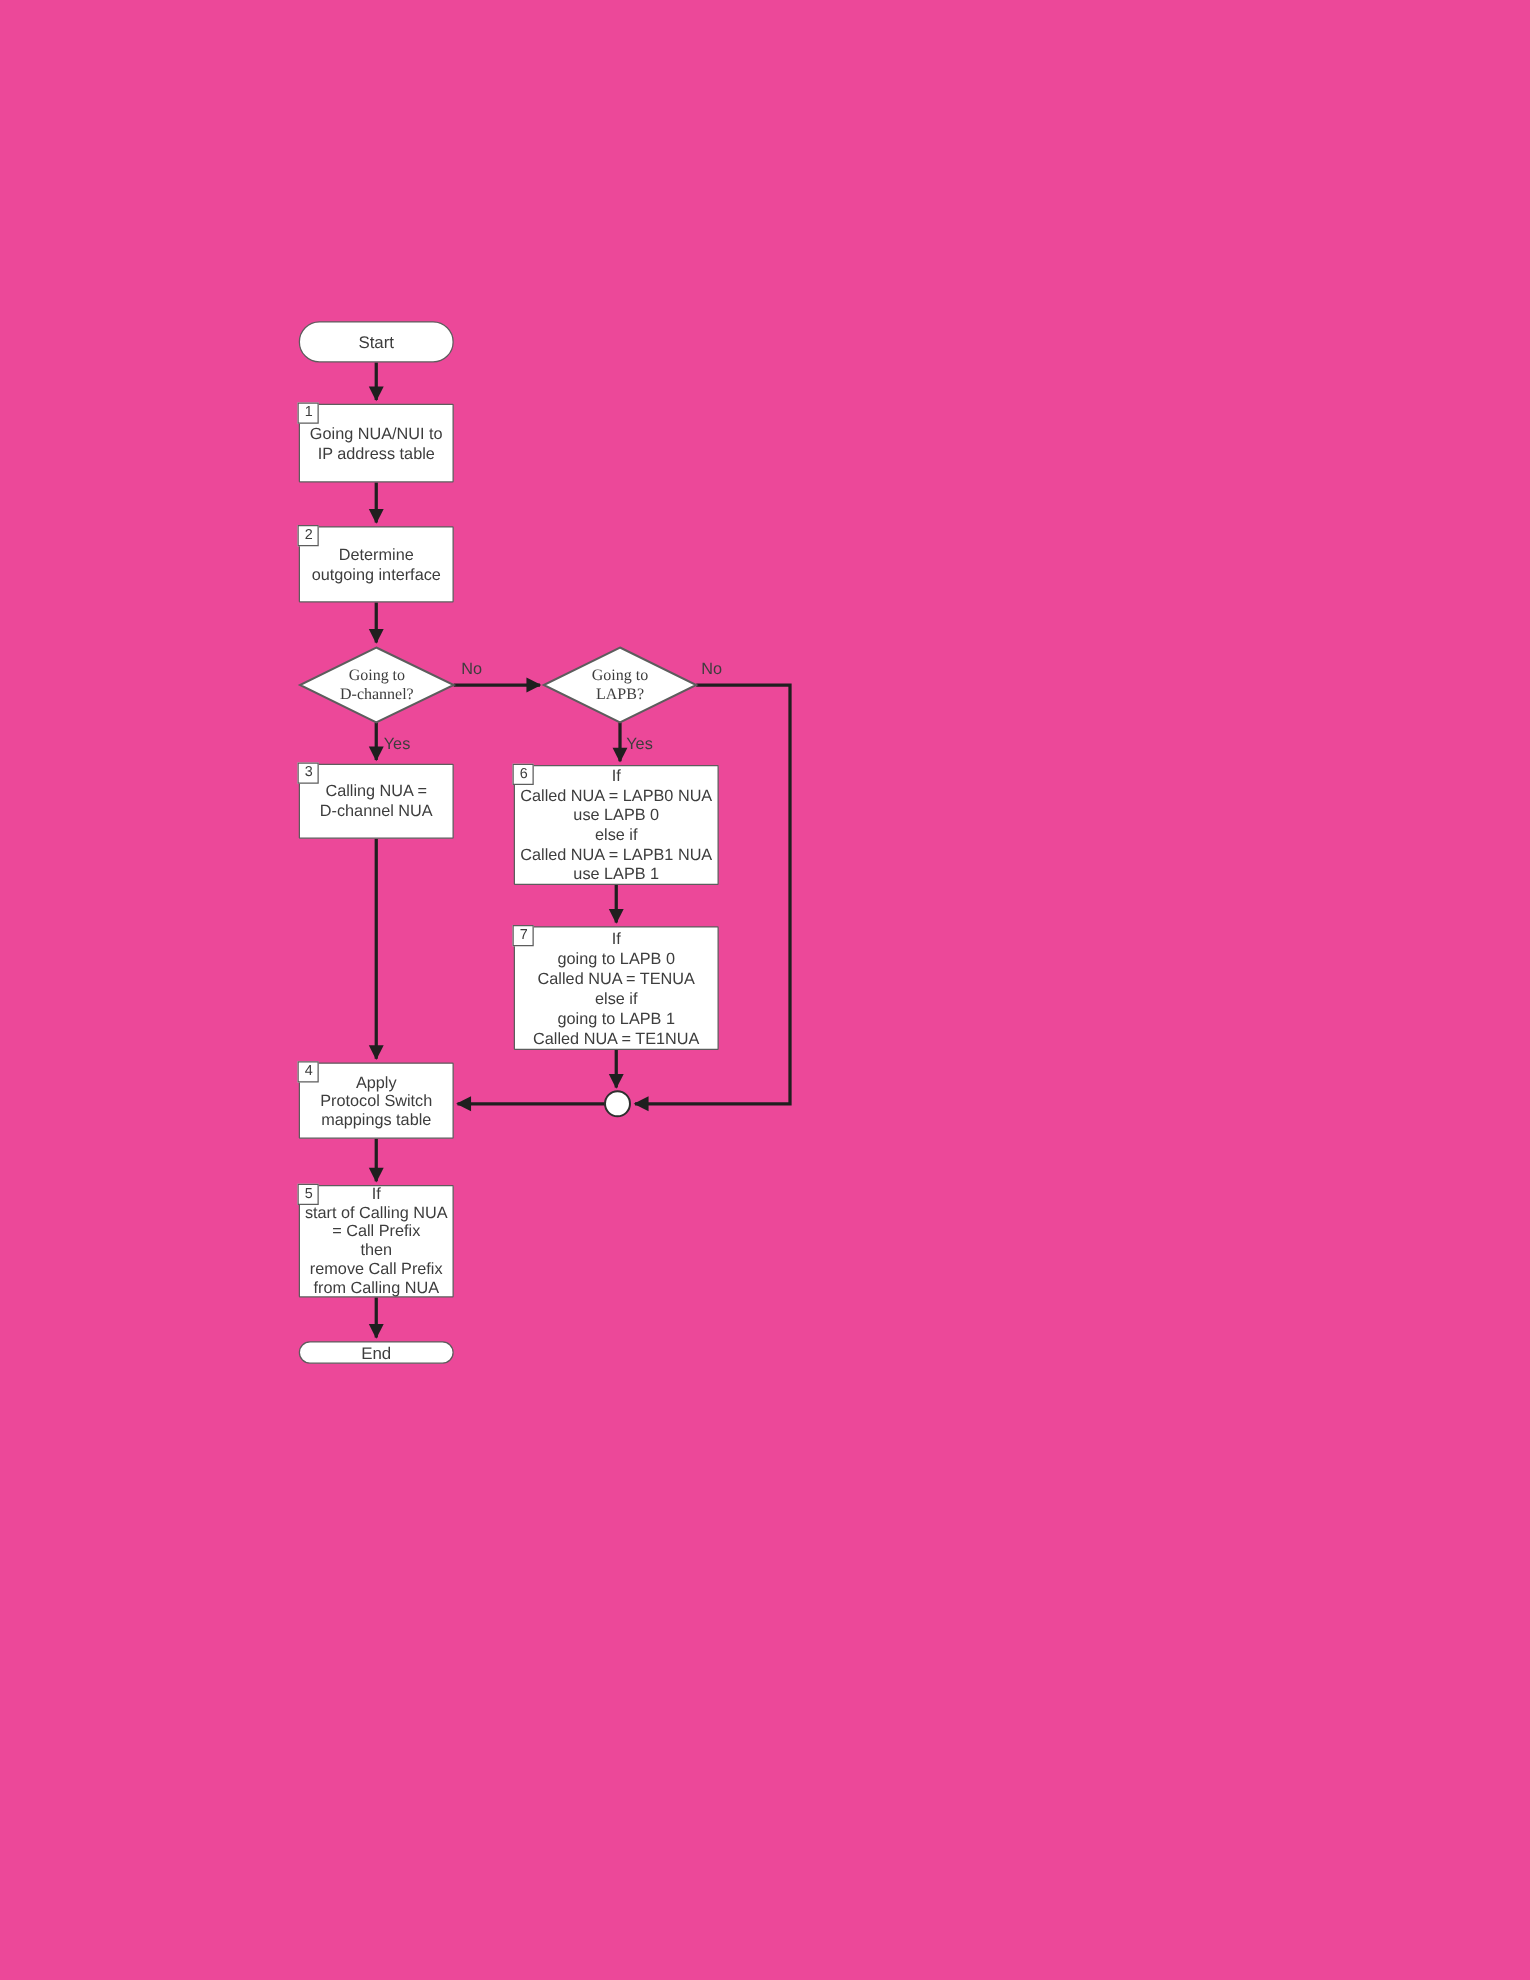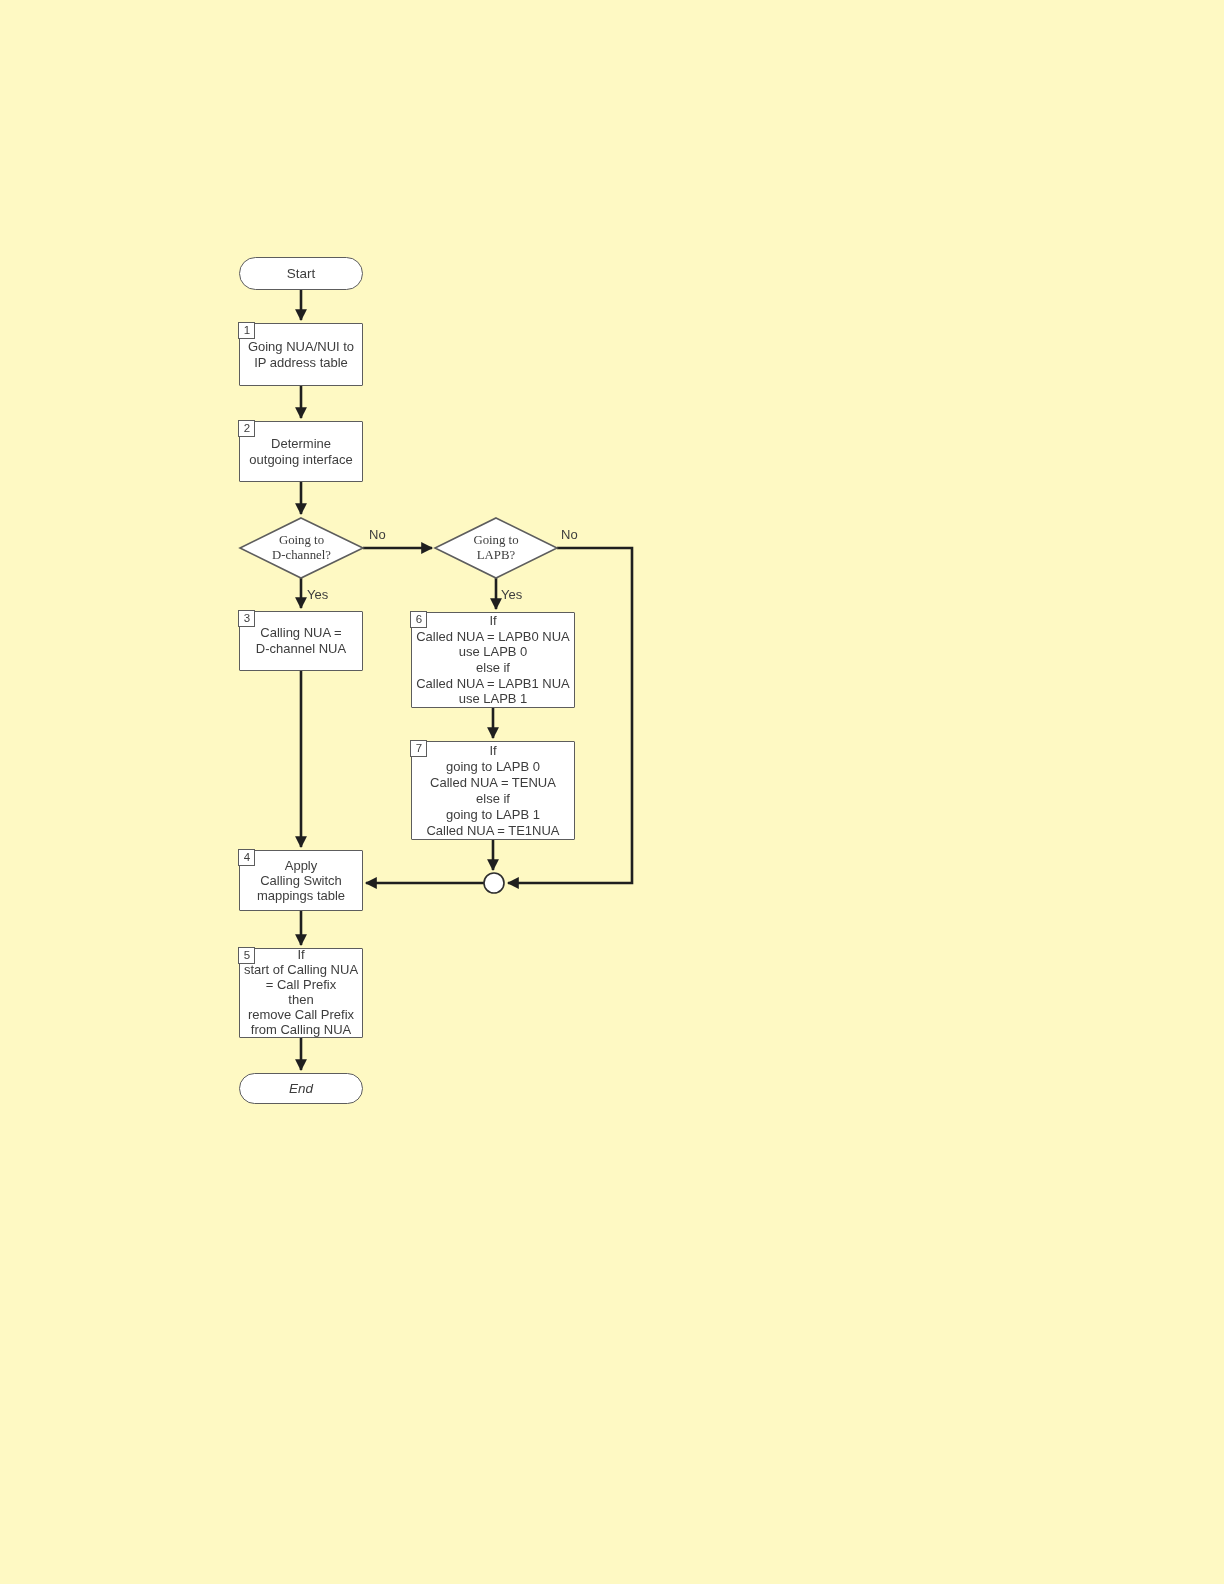--- a/index.html
+++ b/index.html
@@ -1,20 +1,20 @@
 <!DOCTYPE html>
 <html><head>
 <meta charset="utf-8">
 <style>
   html,body{margin:0;padding:0;background:#ffffff;}
   .canvas{
     position:relative;
     width:1224px;
     height:1584px;
-    background:#fef9c3;
+    background:#ec4899;
     font-family:"Liberation Sans", sans-serif;
     color:#3d3d3d;
     overflow:hidden;
   }
   .connector-layer{
     position:absolute;
     left:0;top:0;
     width:1224px;height:1584px;
   }
   .node{
@@ -151,31 +151,31 @@
 going to LAPB 0
 Called NUA = TENUA
 else if
 going to LAPB 1
 Called NUA = TE1NUA</div>
   </div>
 
   <div class="node process" style="left:239px;top:850px;width:124px;height:61px;">
     <span class="badge">4</span>
     <div class="node-text" style="line-height:15px;">Apply
-Calling Switch
+Protocol Switch
 mappings table</div>
   </div>
 
   <div class="node process tight" style="left:239px;top:948px;width:124px;height:90px;">
     <span class="badge">5</span>
     <div class="node-text">If
 start of Calling NUA
 = Call Prefix
 then
 remove Call Prefix
 from Calling NUA</div>
   </div>
 
-  <div class="node terminator" style="left:239px;top:1073px;width:124px;height:31px;font-style:italic;">
+  <div class="node terminator" style="left:239px;top:1073px;width:124px;height:18px;">
     <span>End</span>
   </div>
 
 </div>
 
 </body></html>

